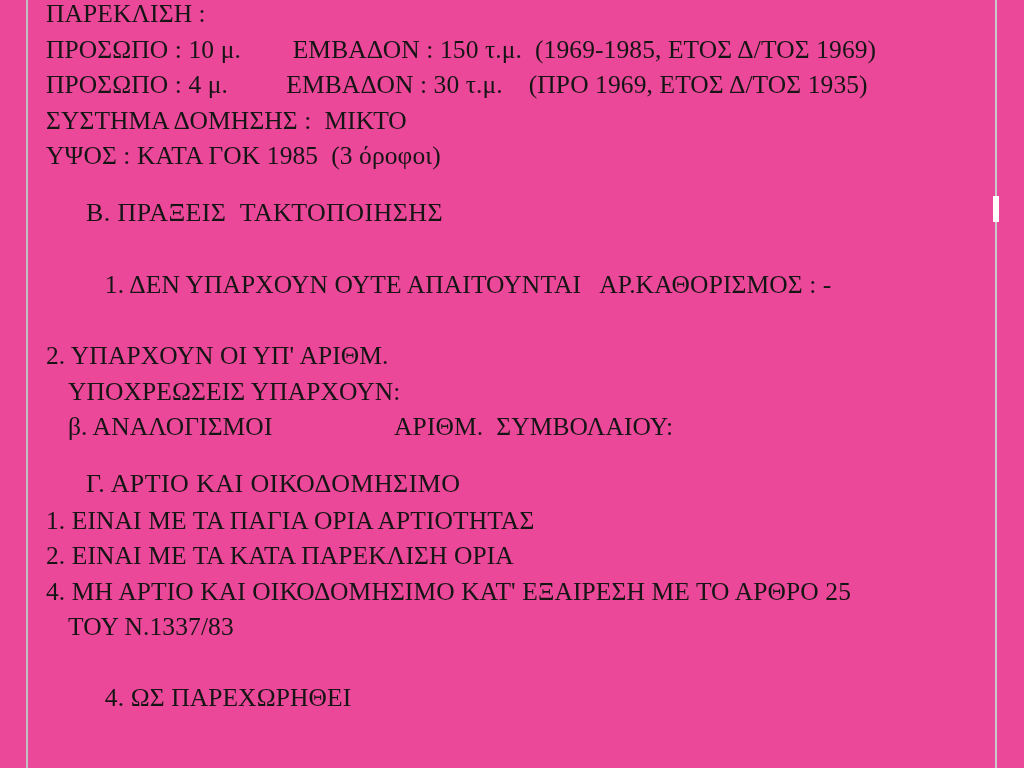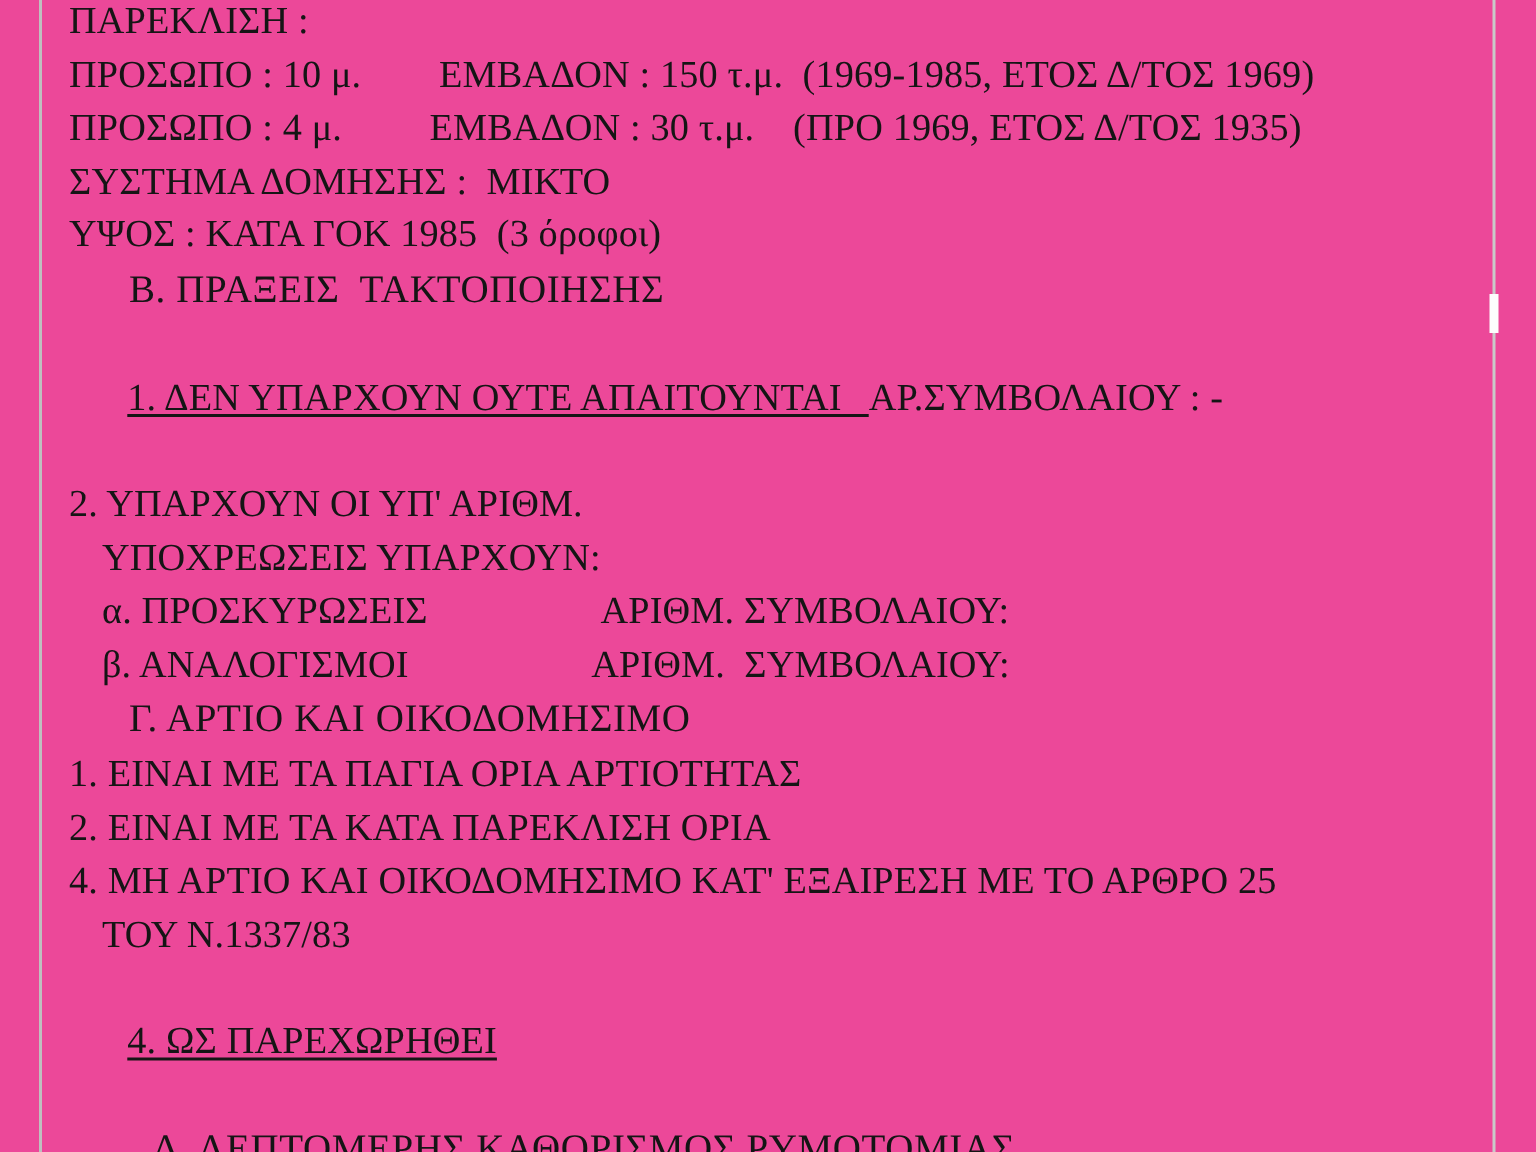--- a/index.html
+++ b/index.html
@@ -64,25 +64,26 @@
 
   .ind-1 { padding-left: 0px; }
   .ind-2 { padding-left: 22px; }
   .ind-3 { padding-left: 40px; }
   .ind-4 { padding-left: 56px; }
 
   .head {
     font-size: 26px;
     line-height: 38px;
     letter-spacing: 0.4px;
+    margin-top: 20px;
   }
 
   .u {
-    text-decoration: underline;
     text-underline-offset: 3px;
+    margin-left: 20px;
   }
 
   .cut-row {
     position: absolute;
     left: 46px;
     top: 770px;
     width: 940px;
     height: 24px;
     overflow: hidden;
   }
@@ -104,26 +105,25 @@
 
     <div class="line ind-1">ΠΑΡΕΚΛΙΣΗ :</div>
     <div class="line ind-1">ΠΡΟΣΩΠΟ : 10 μ.        ΕΜΒΑΔΟΝ : 150 τ.μ.  (1969-1985, ΕΤΟΣ Δ/ΤΟΣ 1969)</div>
     <div class="line ind-1">ΠΡΟΣΩΠΟ : 4 μ.         ΕΜΒΑΔΟΝ : 30 τ.μ.    (ΠΡΟ 1969, ΕΤΟΣ Δ/ΤΟΣ 1935)</div>
     <div class="line ind-1">ΣΥΣΤΗΜΑ ΔΟΜΗΣΗΣ :  ΜΙΚΤΟ</div>
     <div class="line ind-1">ΥΨΟΣ : ΚΑΤΑ ΓΟΚ 1985  (3 όροφοι)</div>
 
     <div class="line head ind-3">Β. ΠΡΑΞΕΙΣ  ΤΑΚΤΟΠΟΙΗΣΗΣ</div>
 
     <div class="line ind-1">
-      <span class="u">1. ΔΕΝ ΥΠΑΡΧΟΥΝ ΟΥΤΕ ΑΠΑΙΤΟΥΝΤΑΙ   </span><span>ΑΡ.ΣΥΜΒΟΛΑΙΟΥ : -</span>
+      <span class="u">1. ΔΕΝ ΥΠΑΡΧΟΥΝ ΟΥΤΕ ΑΠΑΙΤΟΥΝΤΑΙ   </span><span>ΑΡ.ΚΑΘΟΡΙΣΜΟΣ : -</span>
     </div>
 
     <div class="line ind-1">2. ΥΠΑΡΧΟΥΝ ΟΙ ΥΠ' ΑΡΙΘΜ.</div>
     <div class="line ind-2">ΥΠΟΧΡΕΩΣΕΙΣ ΥΠΑΡΧΟΥΝ:</div>
-    <div class="line ind-2">α. ΠΡΟΣΚΥΡΩΣΕΙΣ                  ΑΡΙΘΜ. ΣΥΜΒΟΛΑΙΟΥ:</div>
     <div class="line ind-2">β. ΑΝΑΛΟΓΙΣΜΟΙ                   ΑΡΙΘΜ.  ΣΥΜΒΟΛΑΙΟΥ:</div>
 
     <div class="line head ind-3">Γ. ΑΡΤΙΟ ΚΑΙ ΟΙΚΟΔΟΜΗΣΙΜΟ</div>
 
     <div class="line ind-1">1. ΕΙΝΑΙ ΜΕ ΤΑ ΠΑΓΙΑ ΟΡΙΑ ΑΡΤΙΟΤΗΤΑΣ</div>
     <div class="line ind-1">2. ΕΙΝΑΙ ΜΕ ΤΑ ΚΑΤΑ ΠΑΡΕΚΛΙΣΗ ΟΡΙΑ</div>
     <div class="line ind-1">4. ΜΗ ΑΡΤΙΟ ΚΑΙ ΟΙΚΟΔΟΜΗΣΙΜΟ ΚΑΤ' ΕΞΑΙΡΕΣΗ ΜΕ ΤΟ ΑΡΘΡΟ 25</div>
     <div class="line ind-2">ΤΟΥ Ν.1337/83</div>
 
     <div class="line ind-1">

